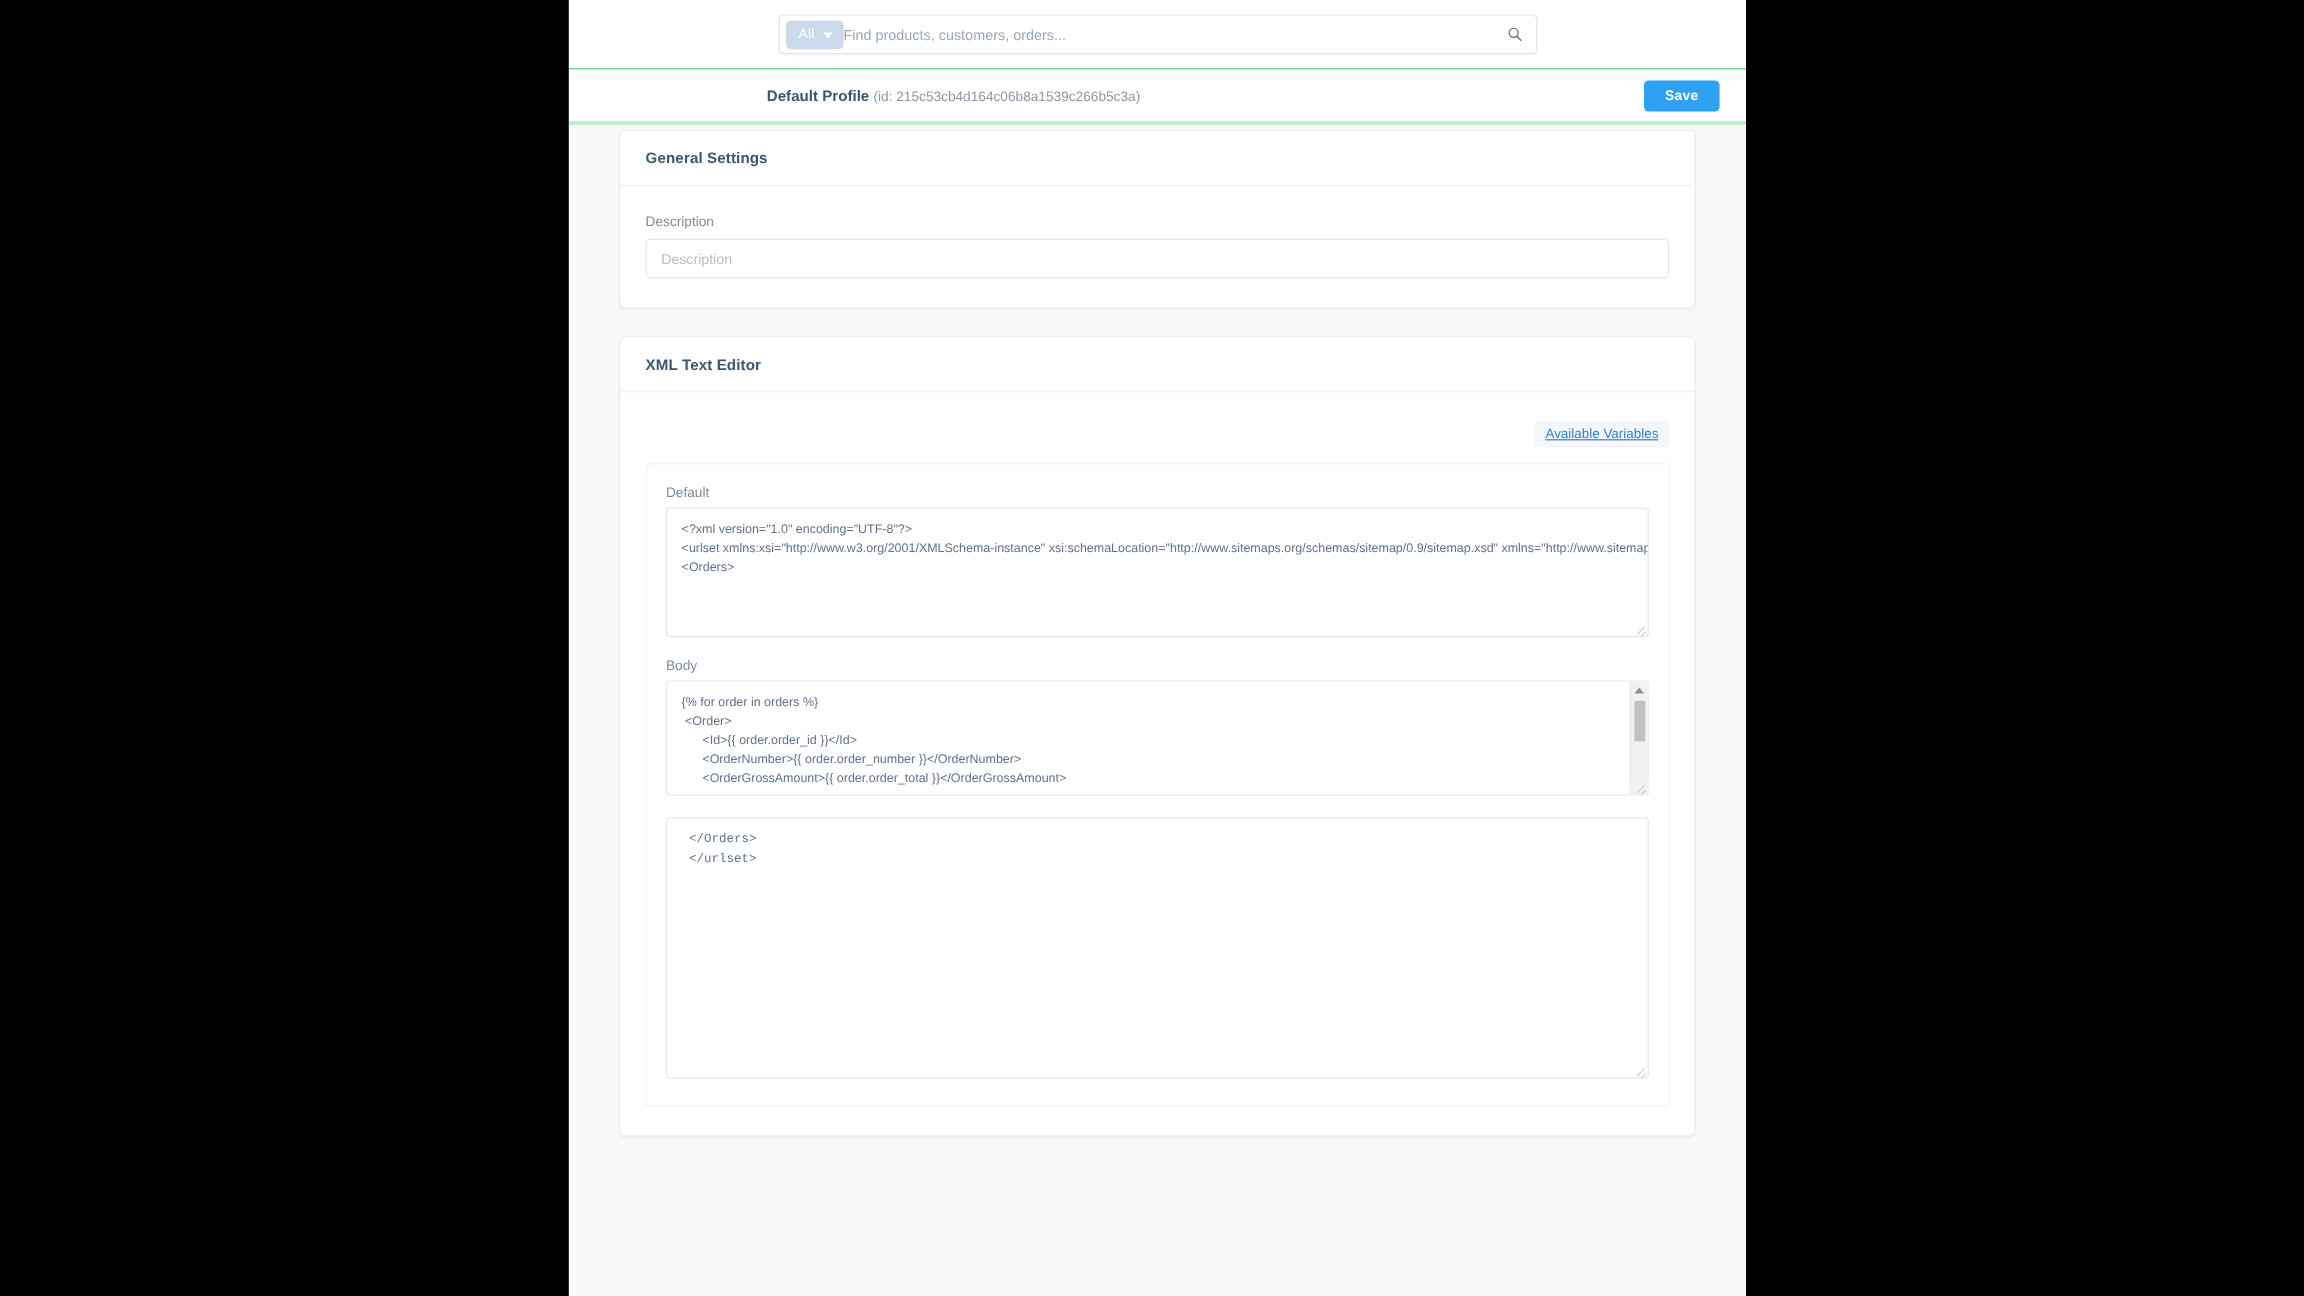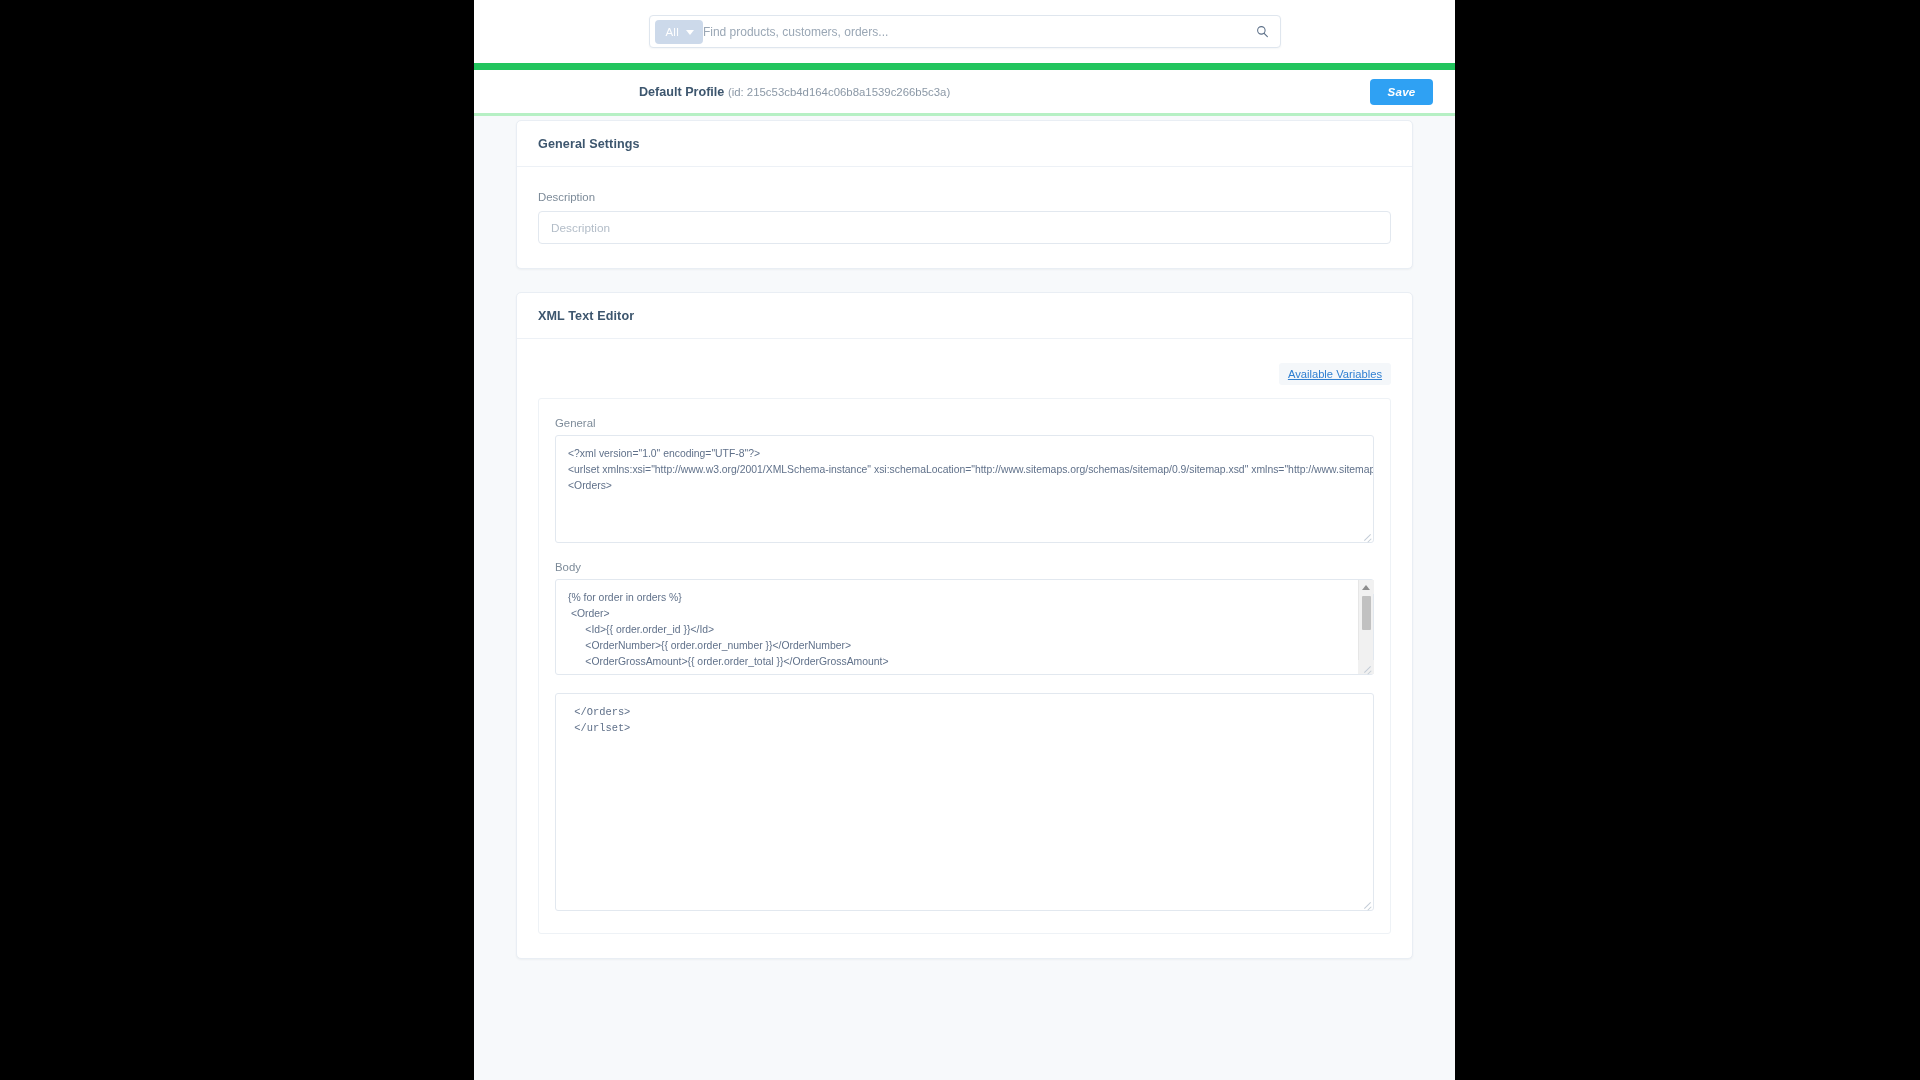--- a/index.html
+++ b/index.html
@@ -12,23 +12,23 @@
   .app {
     position: absolute;
     left: 474px; top: 0;
     width: 981px; height: 1080px;
     background: #f7f9fb;
     overflow: hidden;
   }
 
   
   .topbar {
-    height: 70px;
-    background: #ffffff;
-    border-bottom: 7px solid #22c55e;
+    height: 58px;
+    background: #ffffff;
+    border-bottom: 1px solid #22c55e;
     display: flex; align-items: center; justify-content: center;
   }
   .searchwrap {
     width: 632px; height: 33px;
     background: #ffffff;
     border: 1px solid #dfe6ee;
     border-radius: 4px;
     display: flex; align-items: center;
     padding: 0 4px 0 5px;
     box-shadow: 0 1px 2px rgba(20,40,70,.045);
@@ -83,21 +83,20 @@
     position: absolute; right: 22px; top: 50%;
     transform: translateY(-50%);
     background: #2fa1f3;
     color: #ffffff;
     border: none; border-radius: 4px;
     height: 26px; width: 63px;
     font-size: 11.6px; font-weight: bold;
     font-family: "Liberation Sans", sans-serif;
     cursor: pointer;
     letter-spacing: .2px;
-    font-style: italic;
   }
 
   
   .content { padding: 4px 42px 0 42px; }
   .card {
     background: #ffffff;
     border: 1px solid #e9eef4;
     border-radius: 5px;
     box-shadow: 0 1px 2px rgba(30,50,80,.05);
     margin-bottom: 23px;
@@ -251,21 +250,21 @@
     <div class="card">
       <div class="card-head">XML Text Editor</div>
       <div class="card-body">
 
         <div class="vars-row">
           <span class="vars-link">Available Variables</span>
         </div>
 
         <div class="xml-inner">
 
-          <label class="ta-label">General</label>
+          <label class="ta-label">Default</label>
           <div class="ta-wrap">
             <div class="ta ta-header">&lt;?xml version="1.0" encoding="UTF-8"?&gt;
 &lt;urlset xmlns:xsi="http://www.w3.org/2001/XMLSchema-instance" xsi:schemaLocation="http://www.sitemaps.org/schemas/sitemap/0.9/sitemap.xsd" xmlns="http://www.sitemaps.org/schemas/sitemap/0.9"&gt;
 &lt;Orders&gt;</div>
             <span class="grip"></span>
           </div>
 
           <label class="ta-label">Body</label>
           <div class="ta-wrap">
             <div class="ta ta-body">{% for order in orders %}

